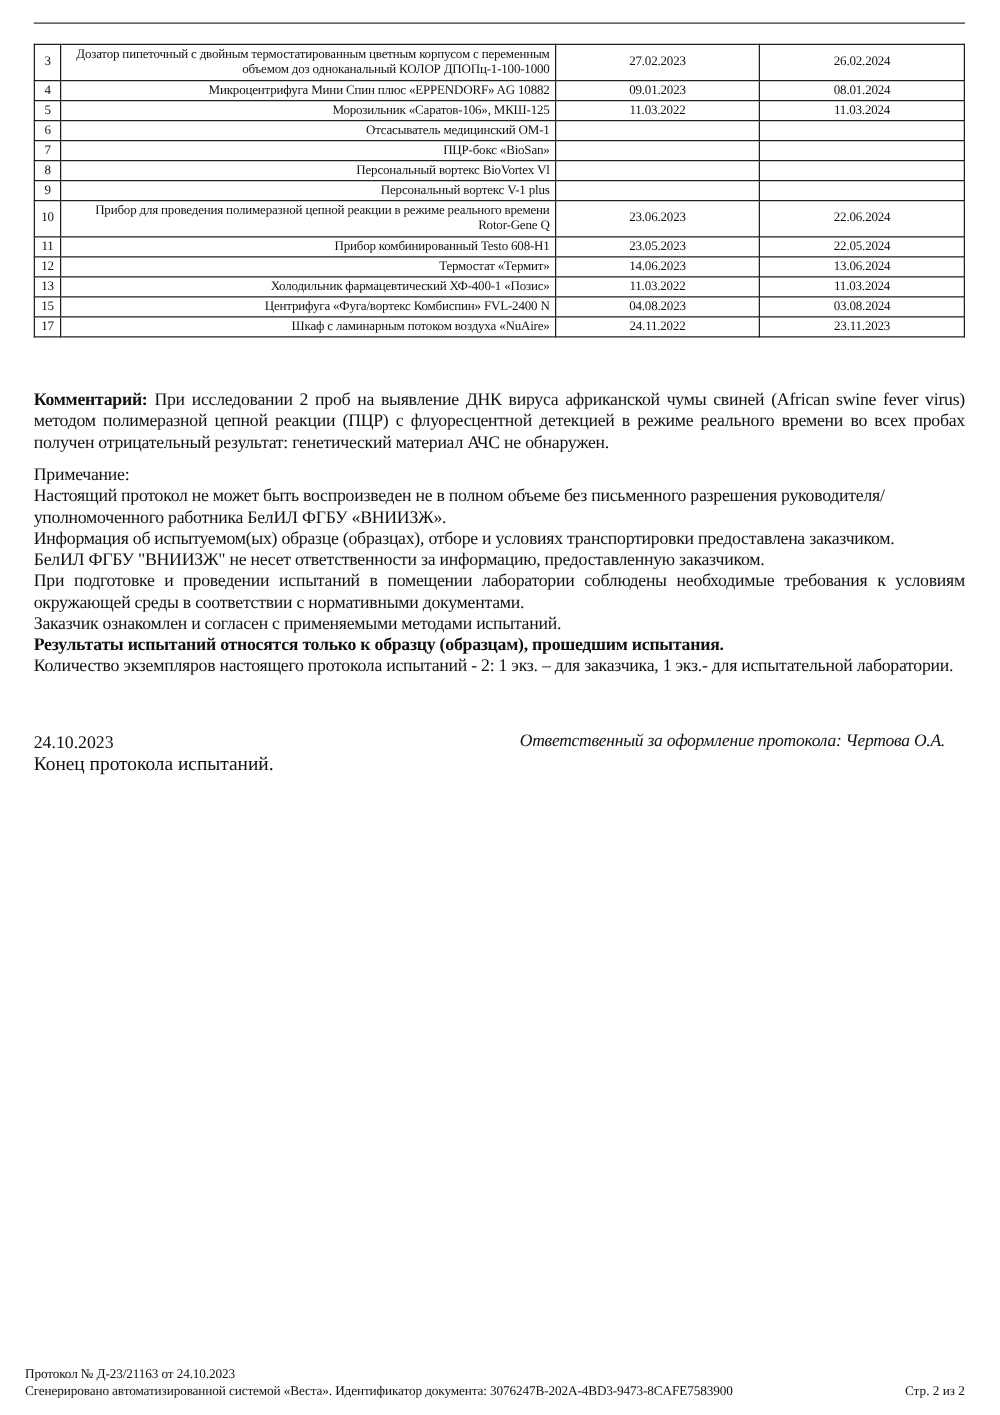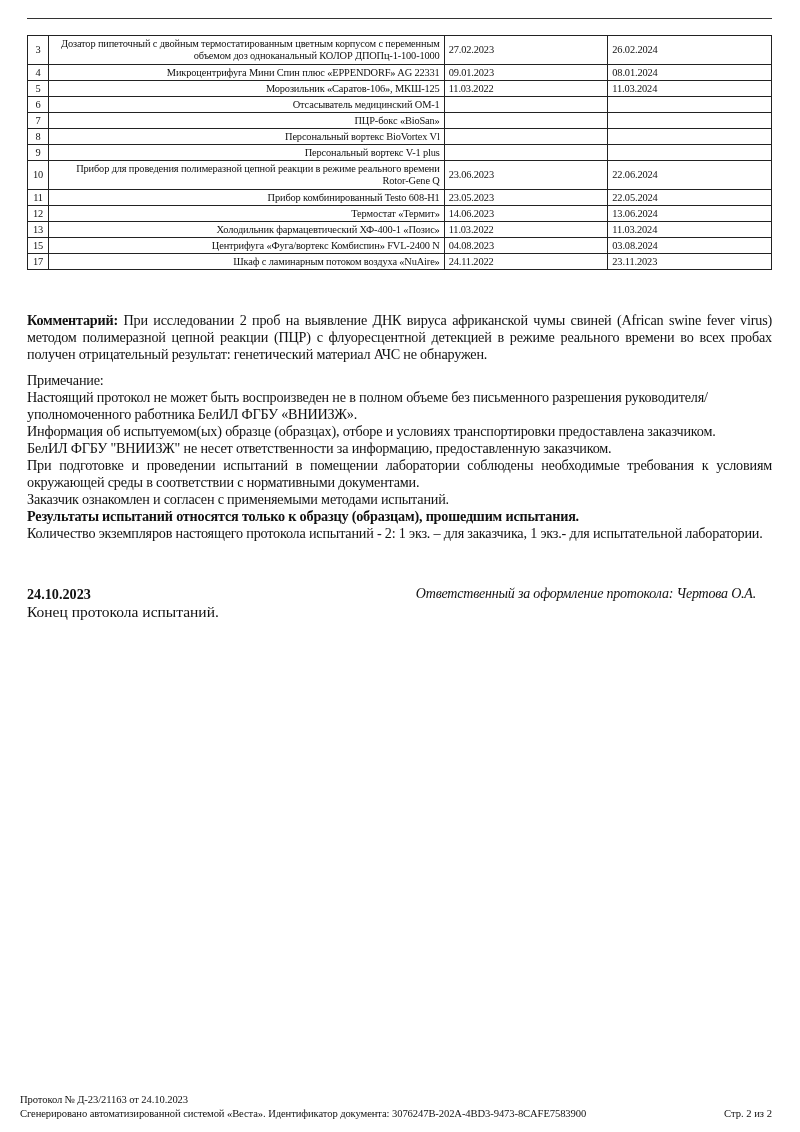--- a/index.html
+++ b/index.html
@@ -43,21 +43,21 @@
     table.equip td.num {
       text-align: center;
       width: 20px;
       padding: 0;
     }
     table.equip td.name {
       width: 385px;
       text-align: right;
     }
     table.equip td.date {
-      text-align: left;
+      text-align: center;
       width: 154px;
     }
     table.equip tr.tall td {
       height: 28px;
     }
     .body-text {
       position: absolute;
       left: 27px;
       width: 745px;
       font-size: 14.2px;
@@ -67,21 +67,20 @@
     .comment { top: 312px; }
     .note { top: 372px; }
     .note p { margin: 0; }
     .justify { text-align: justify; text-align-last: left; }
     .bold { font-weight: bold; }
     .sig-date {
       position: absolute;
       left: 27px;
       top: 586px;
       font-size: 14.2px;
-      font-weight: bold;
     }
     .sig-resp {
       position: absolute;
       right: 44px;
       top: 586px;
       font-size: 14px;
       letter-spacing: -0.2px;
       font-style: italic;
     }
     .end-text {
@@ -113,21 +112,21 @@
 <table class="equip">
   <tbody id="equip-body">
       <tr class="tall">
         <td class="num">3</td>
         <td class="name">Дозатор пипеточный с двойным термостатированным цветным корпусом с переменным объемом доз одноканальный КОЛОР ДПОПц-1-100-1000</td>
         <td class="date">27.02.2023</td>
         <td class="date">26.02.2024</td>
       </tr>
       <tr>
         <td class="num">4</td>
-        <td class="name">Микроцентрифуга Мини Спин плюс «EPPENDORF» AG 22331</td>
+        <td class="name">Микроцентрифуга Мини Спин плюс «EPPENDORF» AG 10882</td>
         <td class="date">09.01.2023</td>
         <td class="date">08.01.2024</td>
       </tr>
       <tr>
         <td class="num">5</td>
         <td class="name">Морозильник «Саратов-106», МКШ-125</td>
         <td class="date">11.03.2022</td>
         <td class="date">11.03.2024</td>
       </tr>
       <tr>

